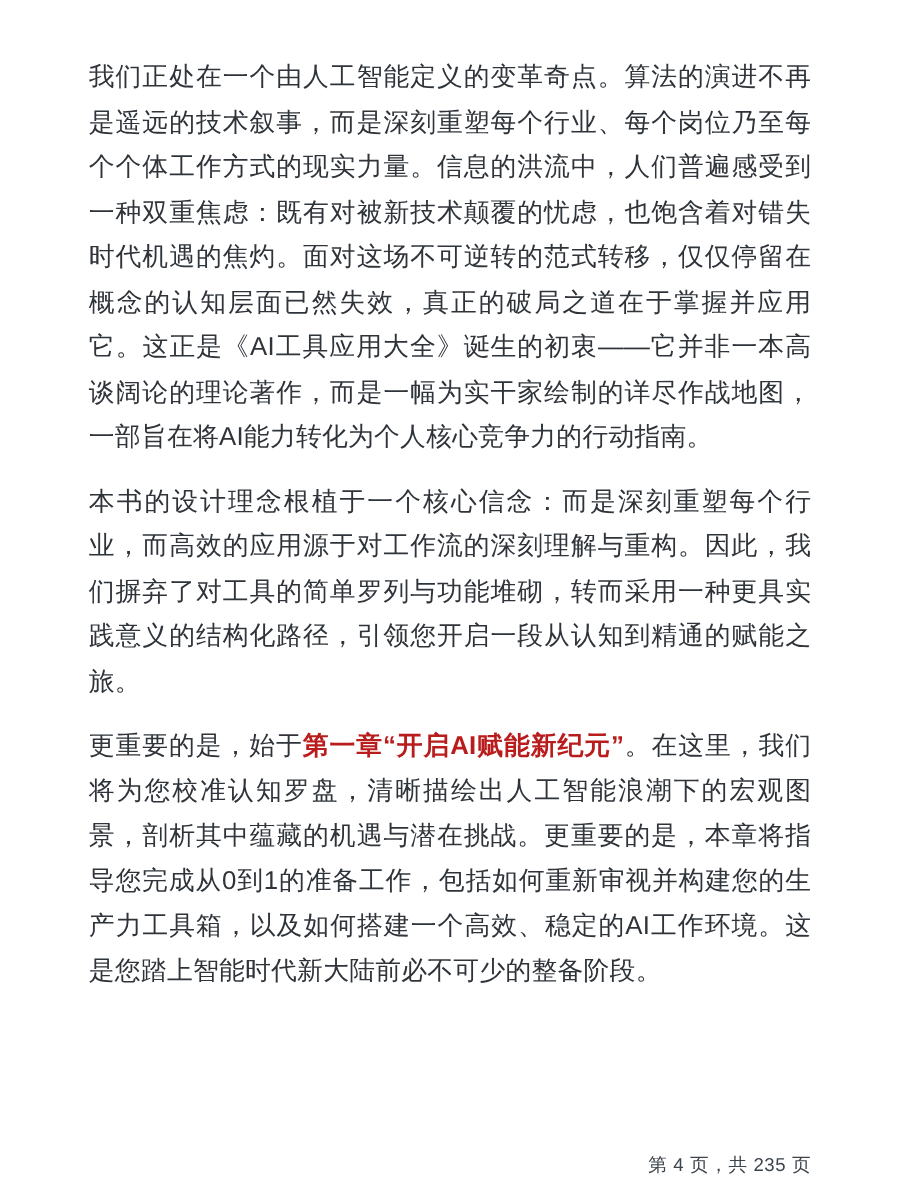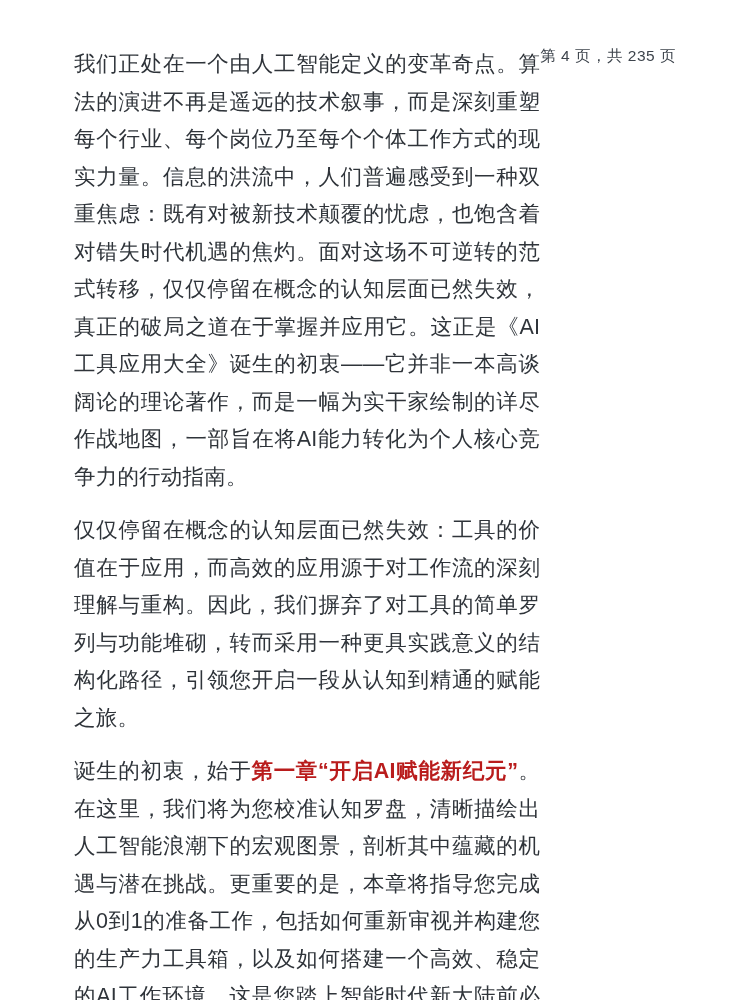--- a/index.html
+++ b/index.html
@@ -17,20 +17,21 @@
   }
   .page {
     position: absolute;
     left: 0;
     top: 0;
     width: 750px;
     height: 1000px;
     box-sizing: border-box;
     padding: 46px 74px 0 74px;
     display: flex;
+    flex-direction: column;
   }
   .content {
     flex: 1 1 auto;
   }
   .para {
     font-size: 21.5px;
     line-height: 37.5px;
     text-align: justify;
     text-justify: inter-ideograph;
     margin: 0 0 16px 0;
@@ -40,43 +41,43 @@
   }
   .para:last-child {
     margin-bottom: 0;
   }
   .para .bold {
     font-weight: bold;
     color: #b91c1c;
   }
   .footer {
     flex: 0 0 auto;
-    text-align: left;
+    text-align: right;
     font-size: 15.5px;
     color: #3d444c;
     padding-bottom: 18px;
     letter-spacing: 0.5px;
   }
 </style>
 </head>
 <body>
 
 <div class="page">
   <div class="content">
 
     <p class="para">
       <span>我们正处在一个由人工智能定义的变革奇点。算法的演进不再是遥远的技术叙事，而是深刻重塑每个行业、每个岗位乃至每个个体工作方式的现实力量。信息的洪流中，人们普遍感受到一种双重焦虑：既有对被新技术颠覆的忧虑，也饱含着对错失时代机遇的焦灼。面对这场不可逆转的范式转移，仅仅停留在概念的认知层面已然失效，真正的破局之道在于掌握并应用它。这正是《AI工具应用大全》诞生的初衷——它并非一本高谈阔论的理论著作，而是一幅为实干家绘制的详尽作战地图，一部旨在将AI能力转化为个人核心竞争力的行动指南。</span>
     </p>
 
     <p class="para">
-      <span>仅仅停留在概念的认知层面已然失效：工具的价值在于应用，而高效的应用源于对工作流的深刻理解与重构。因此，我们摒弃了对工具的简单罗列与功能堆砌，转而采用一种更具实践意义的结构化路径，引领您开启一段从认知到精通的赋能之旅。</span>
+      <span>本书的设计理念根植于一个核心信念：而是深刻重塑每个行业，而高效的应用源于对工作流的深刻理解与重构。因此，我们摒弃了对工具的简单罗列与功能堆砌，转而采用一种更具实践意义的结构化路径，引领您开启一段从认知到精通的赋能之旅。</span>
     </p>
 
     <p class="para">
-      <span>诞生的初衷，始于</span><span class="bold">第一章“开启AI赋能新纪元”</span><span>。在这里，我们将为您校准认知罗盘，清晰描绘出人工智能浪潮下的宏观图景，剖析其中蕴藏的机遇与潜在挑战。更重要的是，本章将指导您完成从0到1的准备工作，包括如何重新审视并构建您的生产力工具箱，以及如何搭建一个高效、稳定的AI工作环境。这是您踏上智能时代新大陆前必不可少的整备阶段。</span>
+      <span>更重要的是，始于</span><span class="bold">第一章“开启AI赋能新纪元”</span><span>。在这里，我们将为您校准认知罗盘，清晰描绘出人工智能浪潮下的宏观图景，剖析其中蕴藏的机遇与潜在挑战。更重要的是，本章将指导您完成从0到1的准备工作，包括如何重新审视并构建您的生产力工具箱，以及如何搭建一个高效、稳定的AI工作环境。这是您踏上智能时代新大陆前必不可少的整备阶段。</span>
     </p>
 
   </div>
 
   <div class="footer">
     <span>第 4 页，共 235 页</span>
   </div>
 </div>
 
 </body></html>

